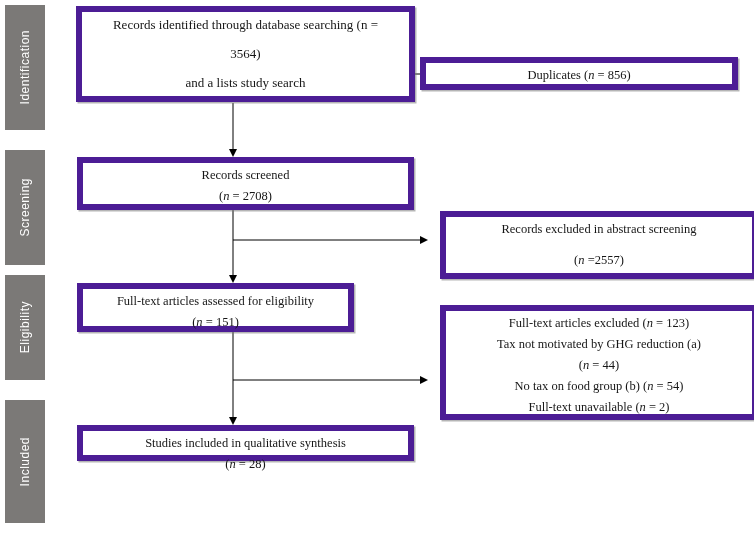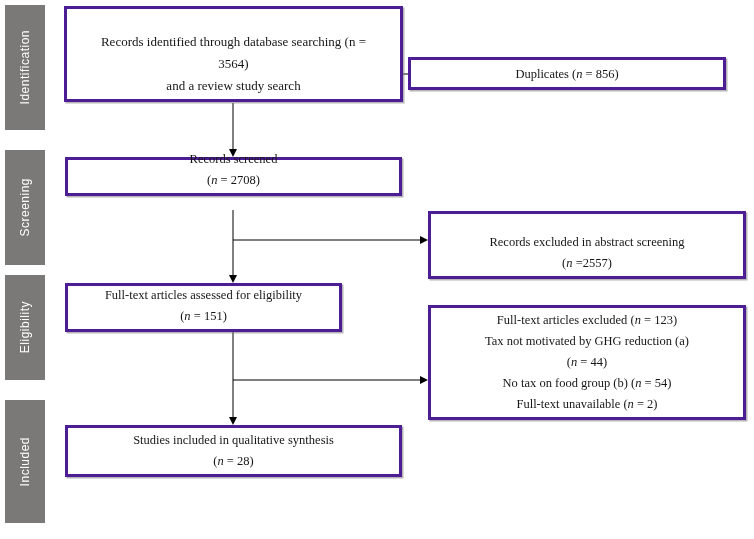--- a/index.html
+++ b/index.html
@@ -37,42 +37,43 @@
   }
   #stage-identification { top: 5px;   height: 125px; }
   #stage-screening      { top: 150px; height: 115px; }
   #stage-eligibility    { top: 275px; height: 105px; }
   #stage-included       { top: 400px; height: 123px; }
 
   
   .fbox {
     position: absolute;
     background: #ffffff;
-    border: 3px solid #4c1d95;
+    border: 6px solid #4c1d95;
     box-shadow: 1.5px 1.5px 0 rgba(120,120,120,0.55);
     display: flex;
     flex-direction: column;
     align-items: center;
-    justify-content: flex-end;
+    justify-content: space-between;
     text-align: center;
     font-size: 12.5px;
     line-height: 21px;
     box-sizing: border-box;
     padding: 2px 6px;
+    margin-left: 12px;
   }
   .fbox .line { white-space: pre-wrap; }
   .fbox i { font-style: italic; }
 
   #box-identified        { left: 64px;  top: 6px;   width: 339px; height: 96px; font-size: 13px; line-height: 22px; }
   #box-duplicates        { left: 408px; top: 57px;  width: 318px; height: 33px; }
-  #box-screened          { left: 65px;  top: 157px; width: 337px; height: 39px; }
+  #box-screened          { left: 65px;  top: 157px; width: 337px; height: 53px; }
   #box-excluded-abstract { left: 428px; top: 211px; width: 318px; height: 68px; }
   #box-fulltext          { left: 65px;  top: 283px; width: 277px; height: 49px; }
   #box-excluded-fulltext { left: 428px; top: 305px; width: 318px; height: 115px; }
-  #box-included          { left: 65px;  top: 425px; width: 337px; height: 52px; }
+  #box-included          { left: 65px;  top: 425px; width: 337px; height: 36px; }
 
   .connectors {
     position: absolute;
     left: 0; top: 0;
     width: 754px; height: 539px;
     pointer-events: none;
   }
   .connectors line    { stroke: #000000; stroke-width: 1; }
   .connectors polygon { fill: #000000; }
 </style>
@@ -123,21 +124,21 @@
   <div class="stage" id="stage-eligibility">
     <span class="stage-label">Eligibility</span>
   </div>
   <div class="stage" id="stage-included">
     <span class="stage-label">Included</span>
   </div>
 
   <div class="fbox" id="box-identified">
     <div class="line"><span>Records identified through database searching (n =</span><i></i><span></span></div>
     <div class="line"><span>3564)</span><i></i><span></span></div>
-    <div class="line"><span>and a review study search</span><i></i><span></span></div>
+    <div class="line"><span>and a lists study search</span><i></i><span></span></div>
   </div>
 
   <div class="fbox" id="box-duplicates">
     <div class="line"><span>Duplicates (</span><i>n</i><span> = 856)</span></div>
   </div>
 
   <div class="fbox" id="box-screened">
     <div class="line"><span>Records screened</span><i></i><span></span></div>
     <div class="line"><span>(</span><i>n</i><span> = 2708)</span></div>
   </div>

